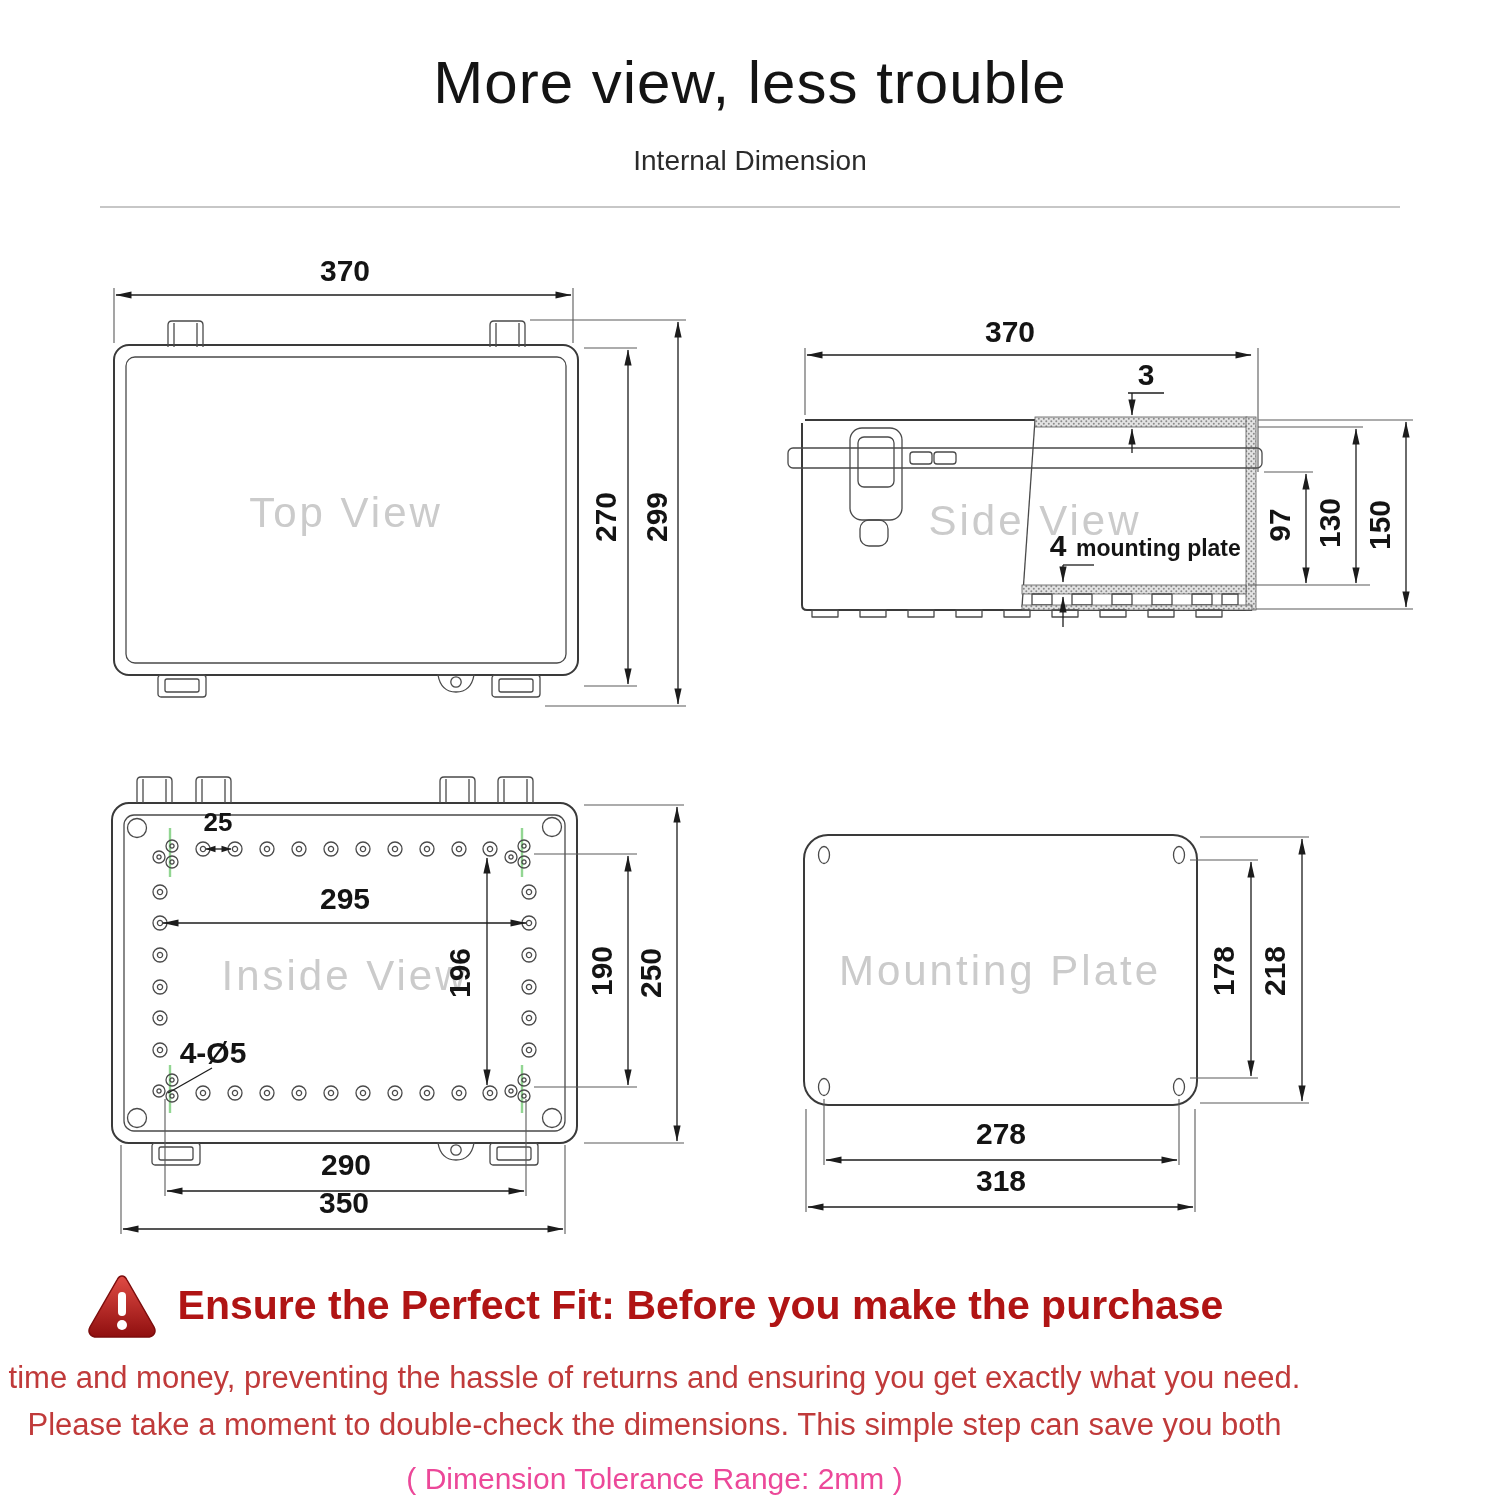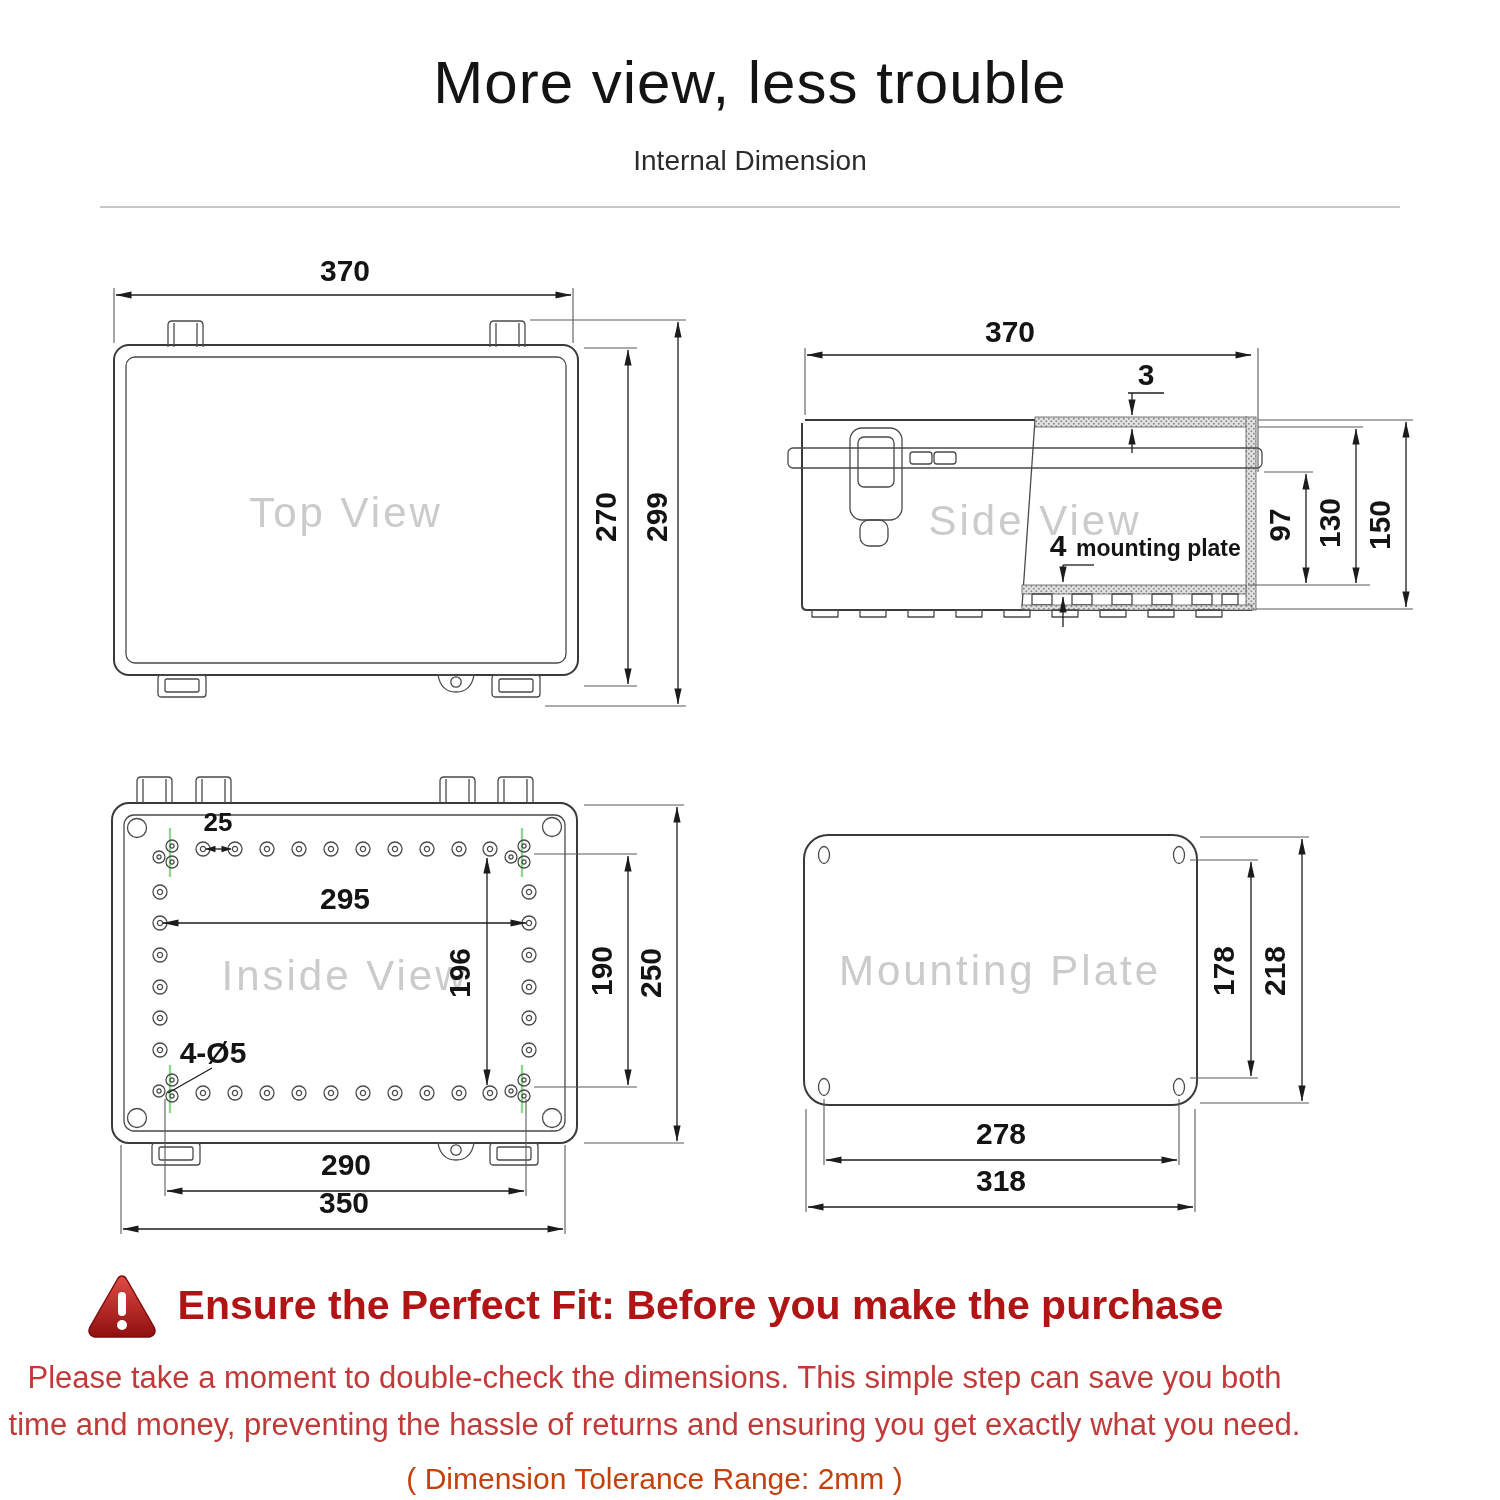--- a/index.html
+++ b/index.html
@@ -23,21 +23,21 @@
   .dimtxt  { font:700 30px "Liberation Sans", sans-serif; fill:#141414; }
   .dimtxt26{ font:700 26px "Liberation Sans", sans-serif; fill:#141414; }
   .lbltxt  { font:600 23px "Liberation Sans", sans-serif; fill:#141414; }
   .wm { font:400 42px "Liberation Sans", sans-serif; fill:#cbcbcb; letter-spacing:3px; }
 
   
   .warn { position:absolute; top:1272px; left:0; width:1309px; text-align:center; }
   .warn-head-row { display:flex; justify-content:center; align-items:center; gap:20px; }
   .warn-head { font-size:41px; font-weight:700; color:#b01414; }
   .warn-body { margin-top:16px; font-size:31px; line-height:47px; color:#c03a3a; font-weight:400; }
-  .warn-tol  { margin-top:14px; font-size:30px; color:#c2410c; }
+  .warn-tol  { margin-top:14px; font-size:30px; color:#ec4899; }
 </style>
 </head>
 <body>
 
 <div class="page">
 
   <div class="hdr">
     <div class="hdr-title">More view, less trouble</div>
     <div class="hdr-sub">Internal Dimension</div>
   </div>
@@ -340,19 +340,19 @@
               <stop offset="1" stop-color="#8f0f0f"></stop>
           </linearGradient>
         </defs>
         <path d="M36,4 Q39,4 41,8 L68,55 Q70,59 68,62 Q66,65 61,65 L11,65 Q6,65 4,62 Q2,59 4,55 L31,8 Q33,4 36,4 Z" fill="url(#wg)" stroke="#7c0d0d" stroke-width="1.5"></path>
         <rect x="32" y="20" width="8" height="24" rx="4" fill="#ffffff"></rect>
         <circle cx="36" cy="53" r="5" fill="#ffffff"></circle>
       </svg>
       <span class="warn-head">Ensure the Perfect Fit: Before you make the purchase</span>
     </div>
     <div class="warn-body">
+      <div>time and money, preventing the hassle of returns and ensuring you get exactly what you need.</div>
       <div>Please take a moment to double-check the dimensions. This simple step can save you both</div>
-      <div>time and money, preventing the hassle of returns and ensuring you get exactly what you need.</div>
     </div>
     <div class="warn-tol">( Dimension Tolerance Range: 2mm )</div>
   </div>
 
 </div>
 
 </body></html>

